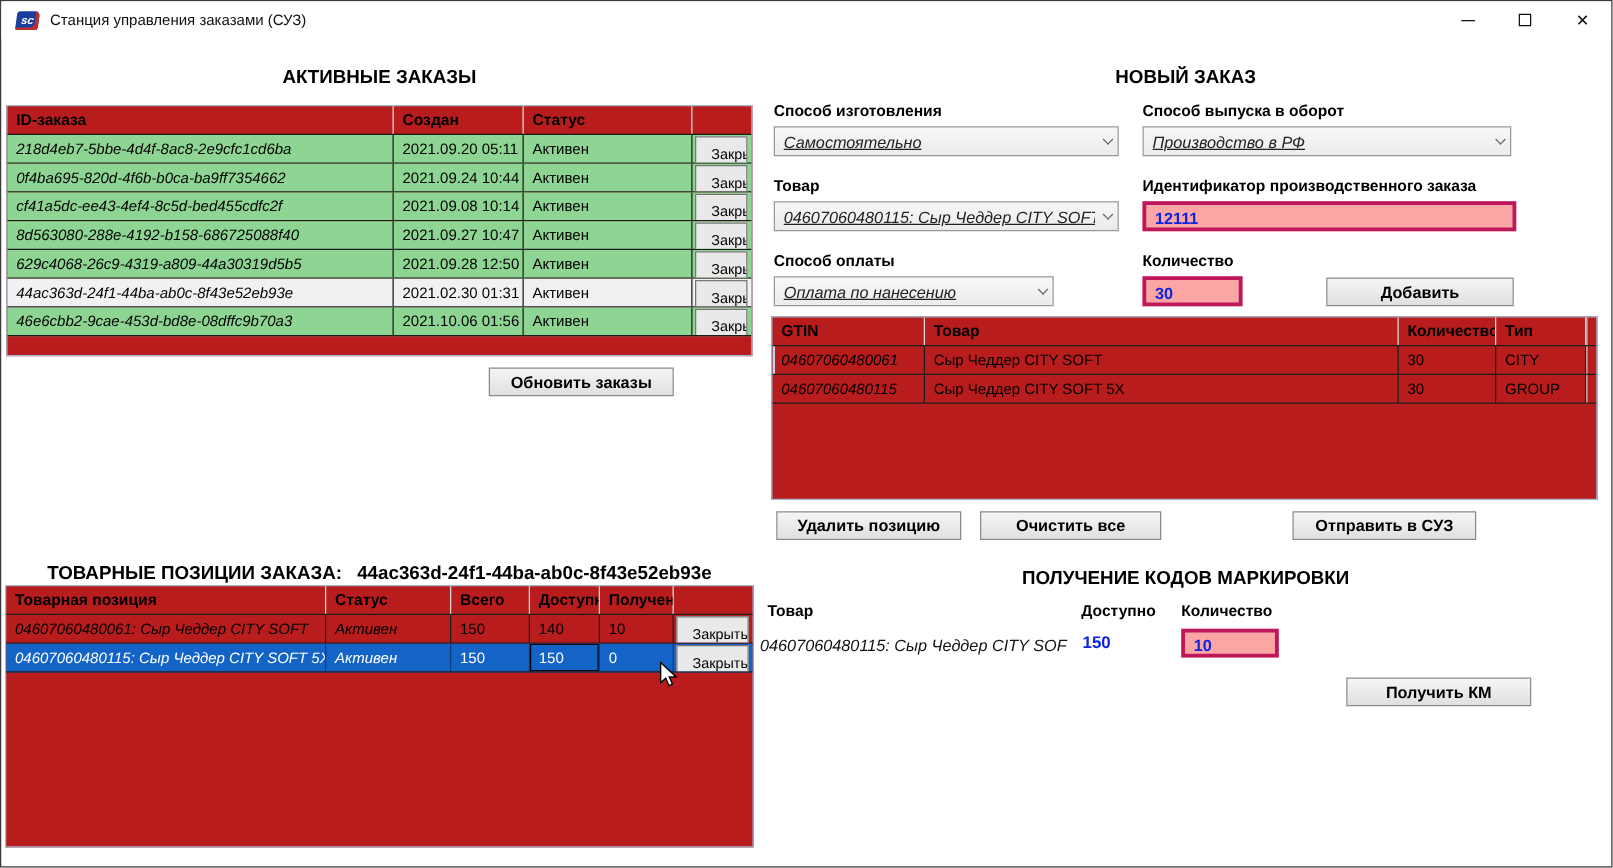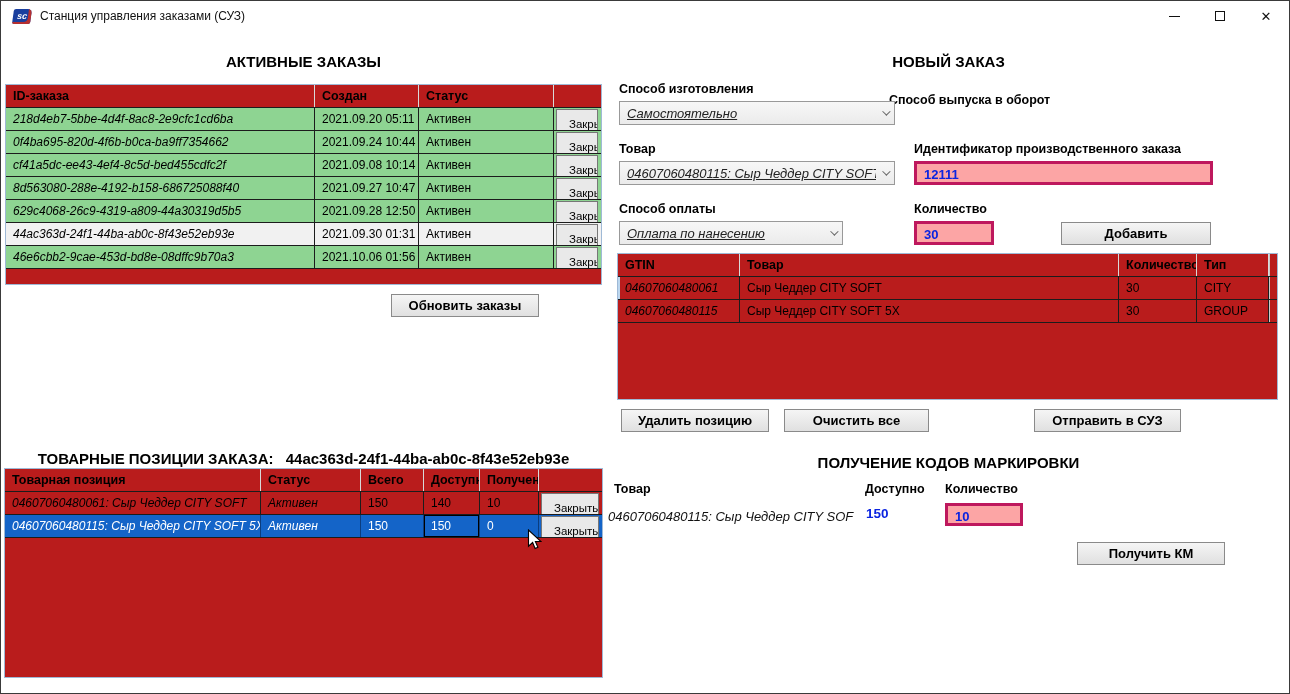--- a/index.html
+++ b/index.html
@@ -127,21 +127,21 @@
     <div class="trow body-row row-green">
       <div class="cell ao-c1 italic">629c4068-26c9-4319-a809-44a30319d5b5</div>
       <div class="cell ao-c2">2021.09.28 12:50</div>
       <div class="cell ao-c3">Активен</div>
       <div class="cell ao-c4">
           <button class="mini-btn">Закры</button>
         </div>
     </div>
     <div class="trow body-row row-pale">
       <div class="cell ao-c1 italic">44ac363d-24f1-44ba-ab0c-8f43e52eb93e</div>
-      <div class="cell ao-c2">2021.09.30 01:31</div>
+      <div class="cell ao-c2">2021.02.30 01:31</div>
       <div class="cell ao-c3">Активен</div>
       <div class="cell ao-c4">
           <button class="mini-btn">Закры</button>
         </div>
     </div>
     <div class="trow body-row row-green">
       <div class="cell ao-c1 italic">46e6cbb2-9cae-453d-bd8e-08dffc9b70a3</div>
       <div class="cell ao-c2">2021.10.06 01:56</div>
       <div class="cell ao-c3">Активен</div>
       <div class="cell ao-c4">
@@ -188,23 +188,29 @@
     </div>
   </div>
 
   <svg class="cursor" width="15" height="21" viewBox="0 0 15 21">
     <path d="M1.5,1 L1.5,17.2 L5.6,13.5 L8.1,19.5 L10.9,18.2 L8.4,12.5 L14,12.5 Z" fill="#fff" stroke="#000" stroke-width="1.1"></path>
   </svg>
 
   <div class="sec-title" style="left:605px;top:52px;width:685px;">НОВЫЙ ЗАКАЗ</div>
 
   <div class="form-label" style="left:618px;top:81px;">Способ изготовления</div>
-  <div class="form-label" style="left:888px;top:81px;margin-top:11px;">Способ выпуска в оборот</div>
+  <div class="form-label" style="left:913px;top:81px;">Способ выпуска в оборот</div>
   <div class="combo" style="left:618px;top:100px;width:276px;">
     <span class="val">Самостоятельно</span>
+    <span class="chev">
+        <i></i>
+      </span>
+  </div>
+  <div class="combo" style="left:913px;top:100px;width:295px;">
+    <span class="val">Производство в РФ</span>
     <span class="chev">
         <i></i>
       </span>
   </div>
 
   <div class="form-label" style="left:618px;top:141px;">Товар</div>
   <div class="form-label" style="left:913px;top:141px;">Идентификатор производственного заказа</div>
   <div class="combo" style="left:618px;top:160px;width:276px;">
     <span class="val">04607060480115: Сыр Чеддер CITY SOFT 5X</span>
     <span class="chev">

